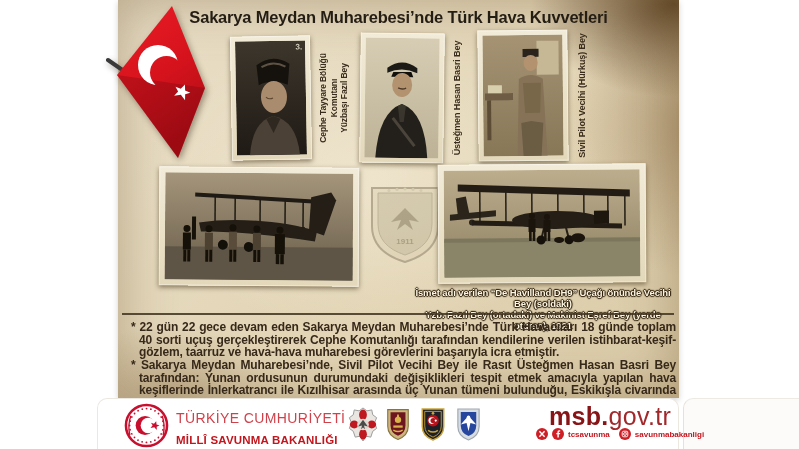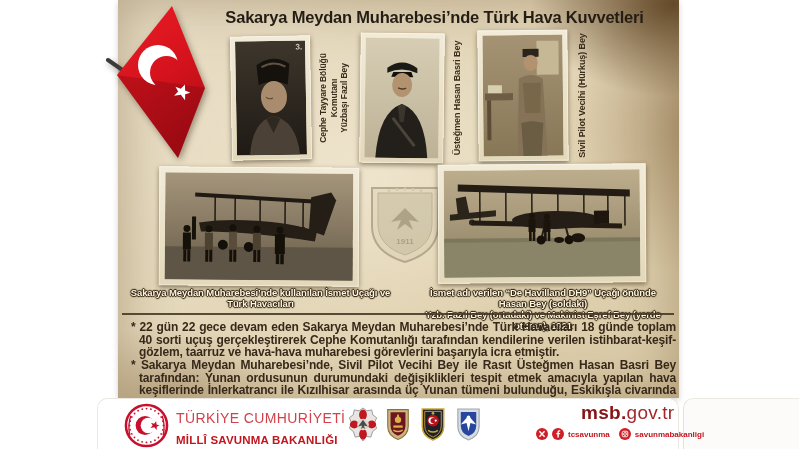--- a/index.html
+++ b/index.html
@@ -8,21 +8,21 @@
   
   .parchment{position:absolute;left:118px;top:0;width:561px;height:398px;
     background:
       radial-gradient(150px 90px at 10% 97%, rgba(125,95,55,.28), transparent 70%),
       radial-gradient(230px 150px at 99% 1%, rgba(78,50,20,.85), transparent 62%),
       radial-gradient(190px 230px at 102% 32%, rgba(122,88,48,.45), transparent 65%),
       radial-gradient(330px 210px at 45% 45%, rgba(255,250,235,.38), transparent 72%),
       linear-gradient(135deg,#e9dfc8,#e2d4b4 60%,#d9c9a6);
     box-shadow: inset 0 0 55px rgba(110,80,40,.42), 0 2px 6px rgba(0,0,0,.18);}
   .title{position:absolute;left:118px;top:8px;width:561px;text-align:center;
-    font-size:16.5px;font-weight:bold;letter-spacing:-0.2px;color:#241d14;padding-left:36px;}
+    font-size:16.5px;font-weight:bold;letter-spacing:-0.2px;color:#241d14;}
   
   .frame{position:absolute;box-sizing:border-box;padding:5px;
     background:linear-gradient(#f2ebd8,#e3d8ba);
     box-shadow:0 2px 5px rgba(55,38,12,.55), inset 0 0 0 1px rgba(255,255,255,.45);}
   .frame svg{display:block;width:100%;height:100%;}
   .badge{position:absolute;top:7px;right:8px;font-size:8px;font-weight:bold;color:#d3cdbd;}
   
   .vcap{position:absolute;transform-origin:0 0;transform:rotate(-90deg);
     text-align:center;font-weight:bold;color:#3a2d1d;font-size:8.5px;line-height:10.5px;
     letter-spacing:-0.1px;}
@@ -38,21 +38,21 @@
   
   .fcard1{position:absolute;left:97px;top:398px;width:580px;height:51px;background:#ffffff;
     border:1px solid #ece8e0;border-bottom:none;border-radius:10px 10px 0 0;}
   .fcard2{position:absolute;left:683px;top:398px;width:116px;height:51px;background:#fcfbf9;
     border-left:1px solid #e7e2d8;border-top:1px solid #eceae3;border-top-left-radius:10px;}
   .flogo{position:absolute;left:124px;top:403px;width:45px;height:45px;}
   .fmin1{position:absolute;left:176px;top:410px;font-size:14px;color:#d0424b;letter-spacing:.4px;}
   .fmin2{position:absolute;left:176px;top:434px;font-size:11.5px;font-weight:bold;color:#c2161e;letter-spacing:.2px;}
   .emblems{position:absolute;left:348px;top:407px;display:flex;gap:6px;align-items:flex-start;}
   .emblems svg{display:block;}
-  .website{position:absolute;left:549px;top:402px;font-size:19px;letter-spacing:.3px;margin-left:32px;}
+  .website{position:absolute;left:549px;top:402px;font-size:25px;letter-spacing:.3px;}
   .website .b{font-weight:bold;color:#871417;}
   .website .r{font-weight:normal;color:#a1292c;}
   .social{position:absolute;left:536px;top:428px;display:flex;align-items:center;gap:4px;
     font-size:8px;font-weight:bold;color:#c2161e;}
   .social svg{display:block;}
   .flag{position:absolute;left:100px;top:0;width:120px;height:170px;filter:drop-shadow(2px 3px 3px rgba(40,20,5,.4));}
 </style>
 </head>
 <body>
 
@@ -205,21 +205,20 @@
           </g>
         <g>
             <circle cx="115" cy="57" r="3.5"></circle>
             <rect x="110" y="61" width="10" height="20"></rect>
             <rect x="111" y="81" width="3.5" height="10"></rect>
             <rect x="115.5" y="81" width="3.5" height="10"></rect>
           </g>
       </g>
     </svg>
   </div>
-  <div class="pcap" style="left:128px;top:287px;width:265px;">Sakarya Meydan Muharebesi’nde kullanılan İsmet Uçağı ve Türk Havacıları</div>
 
   <svg class="watermark" viewBox="0 0 82 86">
     <path d="M8,8 H74 V46 Q74,72 41,82 Q8,72 8,46 Z" fill="rgba(190,180,148,.22)" stroke="#a89d83" stroke-width="2"></path>
     <path d="M14,13 H68 V44 Q68,66 41,75 Q14,66 14,44 Z" fill="rgba(150,140,112,.25)" stroke="#b3a88c" stroke-width="1"></path>
     <g fill="#cfc6aa">
       <circle cx="25" cy="10.5" r="1.6"></circle>
         <circle cx="33" cy="9.5" r="1.6"></circle>
         <circle cx="41" cy="9" r="1.6"></circle>
         <circle cx="49" cy="9.5" r="1.6"></circle>
         <circle cx="57" cy="10.5" r="1.6"></circle>
@@ -270,21 +269,21 @@
         <circle cx="103" cy="47" r="3"></circle>
           <rect x="99.5" y="50" width="7" height="12"></rect>
           <rect x="100" y="62" width="2.6" height="9"></rect>
           <rect x="103.6" y="62" width="2.6" height="9"></rect>
         <ellipse cx="134" cy="68" rx="7" ry="4.5"></ellipse>
         <ellipse cx="115" cy="70" rx="5" ry="3"></ellipse>
       </g>
     </svg>
   </div>
   <div class="pcap" style="left:415px;top:287px;width:256px;">
-    <div>İsmet adı verilen “De Havilland DH9” Uçağı önünde Hasan Bey (soldaki)</div>
+    <div>İsmet adı verilen “De Havilland DH9” Uçağı önünde Vecihi Bey (soldaki)</div>
     <div>Yzb. Fazıl Bey (ortadaki) ve Makinist Eşref Bey (yerde oturan), 1921</div>
   </div>
 
   <div class="sep"></div>
   <div class="para" style="top:321px;">* 22 gün 22 gece devam eden Sakarya Meydan Muharebesi’nde Türk Havacıları 18 günde toplam 40 sorti uçuş gerçekleştirerek Cephe Komutanlığı tarafından kendilerine verilen istihbarat-keşif-gözlem, taarruz ve hava-hava muharebesi görevlerini başarıyla icra etmiştir.</div>
   <div class="para" style="top:359px;">* Sakarya Meydan Muharebesi’nde, Sivil Pilot Vecihi Bey ile Rasıt Üsteğmen Hasan Basri Bey tarafından: Yunan ordusunun durumundaki değişiklikleri tespit etmek amacıyla yapılan hava keşiflerinde İnlerkatrancı ile Kızılhisar arasında üç Yunan tümeni bulunduğu, Eskikışla civarında da büyük bir Yunan kuvveti olduğu tespit edilmiş ve önemli hedefler havadan bombalanmıştır.</div>
 
   <div class="fcard1"></div>
   <div class="fcard2"></div>
 

